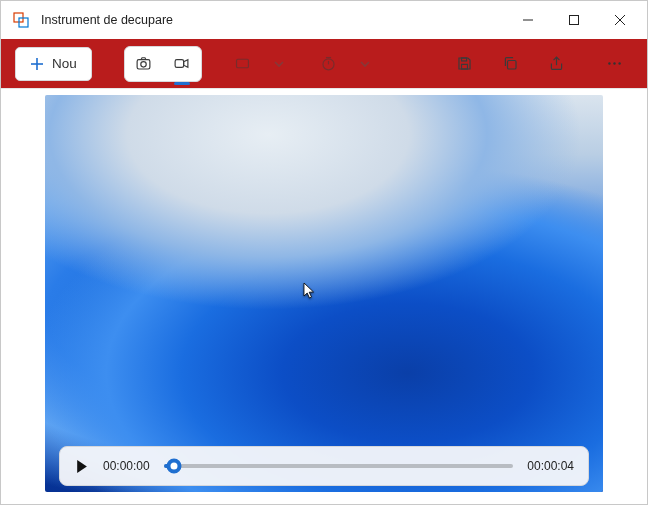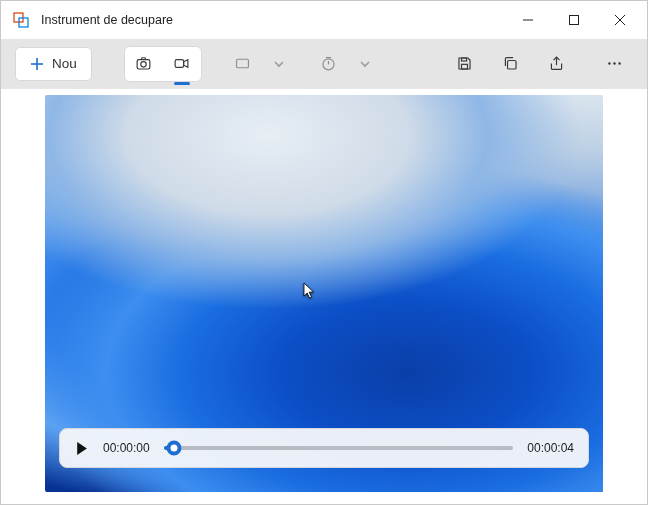--- a/index.html
+++ b/index.html
@@ -4,21 +4,21 @@
 <style>
   * { box-sizing: border-box; margin: 0; padding: 0; }
   body { font-family: "Segoe UI", sans-serif; font-size: 13px; color: #1b1b1b; background: #fff; }
   .window { width: 648px; height: 505px; border: 1px solid #c8c8c8; border-radius: 0; overflow: hidden; display: flex; flex-direction: column; background: #fff; }
   .titlebar { height: 38px; display: flex; align-items: center; padding: 0 4px 0 12px; }
   .titlebar .app-icon { width: 16px; height: 16px; margin-right: 12px; display:flex; align-items:center; justify-content:center;}
   .titlebar .title { flex: 0 0 auto; font-size: 12.5px; color: #222; }
   .titlebar .spacer { flex: 1; }
   .winbtn { width: 46px; height: 32px; display: flex; align-items: center; justify-content: center; color: #222; }
   .winbtn svg { width: 10px; height: 10px; }
-  .toolbar { height: 50px; background: #e5e5e5; border-bottom: 1px solid #e7e7e9; display: flex; align-items: center; padding: 0 14px; gap: 8px; }
+  .toolbar { height: 50px; background: #b91c1c; border-bottom: 1px solid #e7e7e9; display: flex; align-items: center; padding: 0 14px; gap: 8px; }
   .btn { height: 34px; display: inline-flex; align-items: center; justify-content: center; border: 1px solid transparent; border-radius: 5px; background: transparent; padding: 0 8px; color: #333; }
   .btn.new { background: #fff; border-color: #d8d8dc; padding: 0 14px; gap: 8px; font-size: 13.5px;}
   .btn.icon { width: 38px; padding: 0; }
   .btn.icon.active { background: #fff; border-color: #d8d8dc; position: relative; }
   .btn.icon.active::after { content:""; position:absolute; left:50%; transform:translateX(-50%); bottom:-6px; width:16px; height:3px; border-radius:2px; background:#1f6fd0; }
   .btn svg { width: 17px; height: 17px; stroke: #3b3b3b; fill: none; stroke-width: 1.4; }
   .btn.new svg { width:14px; height:14px; stroke:#1f6fd0; stroke-width:1.6;}
   .sep { width: 16px; }
   .tool-group { display:flex; gap:4px; align-items:center;}
   .tool-group.boxed { background:#fff; border:1px solid #d8d8dc; border-radius:6px; padding:2px;}
@@ -30,21 +30,21 @@
   .video-frame { position:absolute; top:6px; left:44px; right:44px; bottom:12px; border-radius:2px; overflow:hidden;  }
   .bloom { width:100%; height:100%; background:
      radial-gradient(ellipse 140% 110% at 40% 10%, #e7eef4 0%, #cfdbe8 18%, #8fb7e6 28%, transparent 40%),
      radial-gradient(ellipse 90% 70% at 65% 70%, #0a3fa8 0%, #0c4ec6 25%, #1a6de0 45%, #3d8ef0 60%, transparent 75%),
      radial-gradient(ellipse 70% 55% at 80% 90%, #062a7a 0%, #0a3ea0 30%, transparent 70%),
      radial-gradient(ellipse 85% 65% at 30% 55%, #1566d6 0%, #2a7ce8 35%, #5fa4f2 55%, transparent 75%),
      linear-gradient(180deg, #dae4ee 0%, #b9cee4 15%, #3d7fdc 45%, #0f4fc0 70%, #063193 100%);
   }
   .cursor-arrow { position:absolute; left:46%; top:47%; }
   .cursor-arrow svg{width:14px;height:18px; filter:drop-shadow(0 1px 1px rgba(0,0,0,.5));}
-  .playbar { position:absolute; left:14px; right:14px; bottom:24px; height:40px; background:rgba(246,247,250,.95); border:1px solid #d5d7dc; border-radius:8px; display:flex; align-items:center; padding:0 14px; gap:14px; font-size:12px; color:#222;}
+  .playbar { position:absolute; left:14px; right:14px; bottom:6px; height:40px; background:rgba(246,247,250,.95); border:1px solid #d5d7dc; border-radius:8px; display:flex; align-items:center; padding:0 14px; gap:14px; font-size:12px; color:#222;}
   .playbar .play svg{width:15px;height:15px;fill:#111;stroke:none;}
   .playbar .track { flex:1; height:4px; background:#b8bcc2; border-radius:2px; position:relative;}
   .playbar .track .fill{position:absolute;left:0;top:0;bottom:0;width:3%;background:#1f6fd0;border-radius:2px;}
   .playbar .track .thumb{position:absolute;left:3%;top:50%;transform:translate(-50%,-50%);width:15px;height:15px;border-radius:50%;background:#fff;border:4px solid #1f6fd0;}
   .dim{color:#9a9a9a;}
 </style>
 </head>
 <body>
 
 <div class="window">

